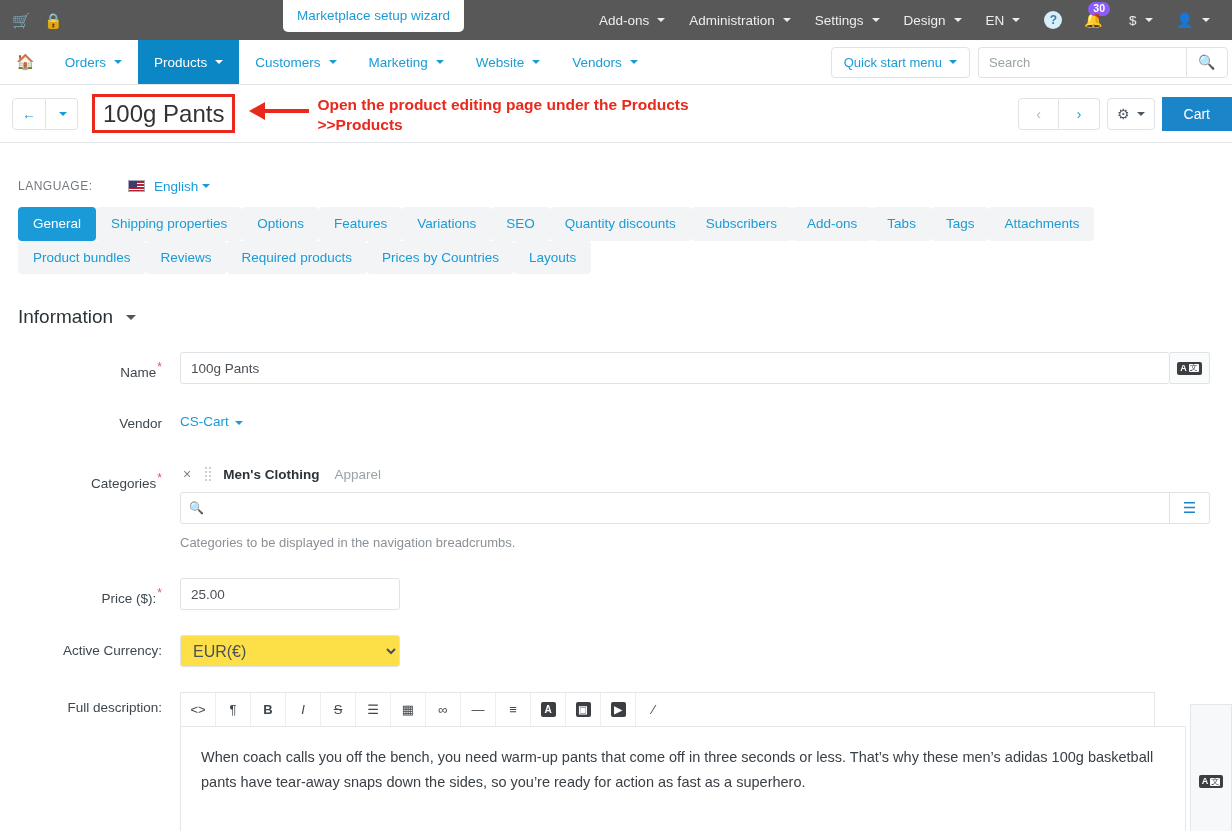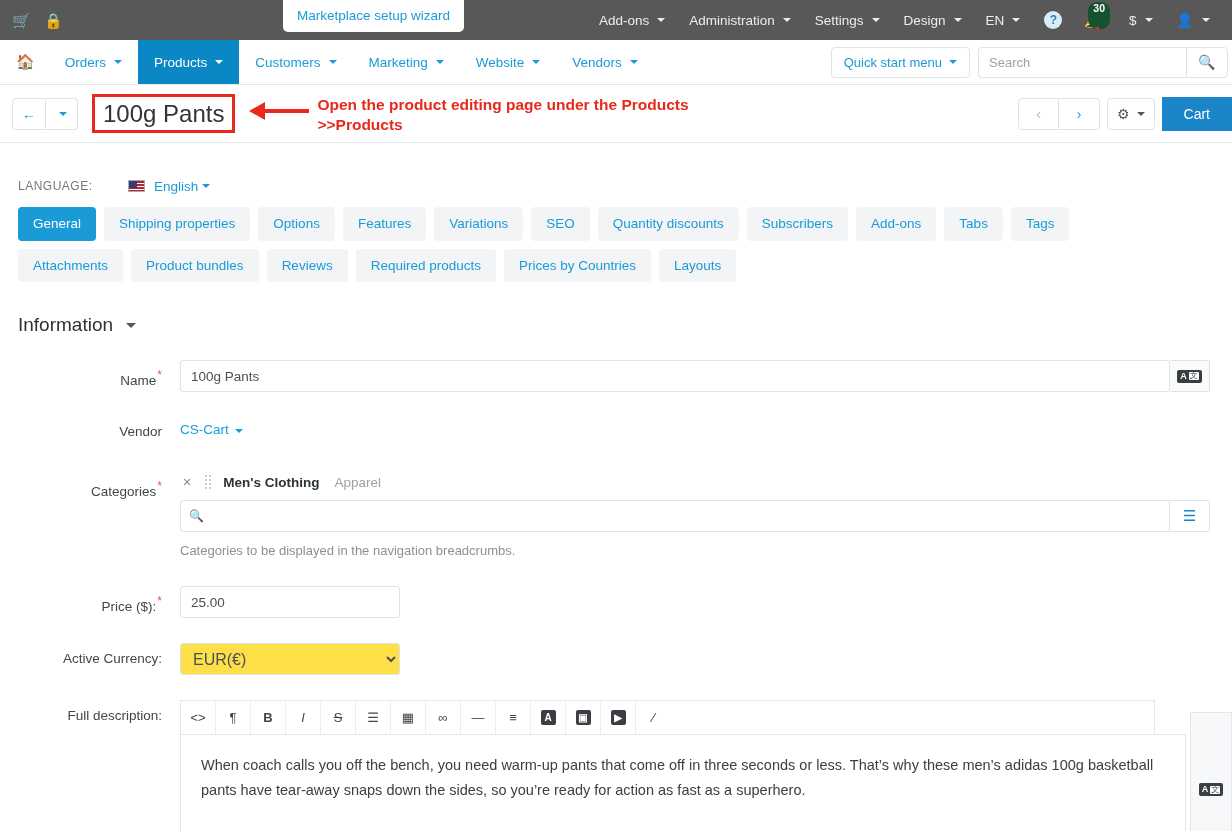--- a/index.html
+++ b/index.html
@@ -66,26 +66,26 @@
     font-weight: bold;
     display: inline-flex;
     align-items: center;
     justify-content: center;
   }
   .bell-wrap { position: relative; display: inline-flex; align-items: center; padding: 0 14px 0 10px; height: 40px; cursor: pointer;}
   .bell-glyph { font-size: 15px; color: #fff; }
   .badge {
     position: absolute;
     top: 2px; left: 14px;
-    background: #14532d;
+    background: #8b5cf6;
     color: #fff;
     font-size: 10.5px;
     font-weight: bold;
     border-radius: 9px;
-    padding: 1px 5px 14px;
+    padding: 1px 5px 1px;
     line-height: 1.1;
   }
   .badge:after {
     content: "";
     position: absolute;
     bottom: -3px; left: 6px;
     border-left: 5px solid transparent;
     border-top: 5px solid #c0392b;
   }
   .user-glyph { font-size: 14px; }
@@ -292,21 +292,20 @@
     position: absolute;
     left: 0; top: 0;
     width: 8px; height: 7px;
     background: #3c3b6e;
   }
   .lang-name { color: #1a9bd7; font-size: 13.5px; cursor: pointer; }
 
   .tabs {
     display: flex;
     flex-wrap: wrap;
-    gap: 8px;
     padding: 8px 18px 0 18px;
     max-width: 1180px;
     align-items: center;
   }
   .tab {
     background: #f2f4f5;
     color: #1a9bd7;
     border-radius: 4px;
     padding: 9px 15px;
     font-size: 13.5px;

